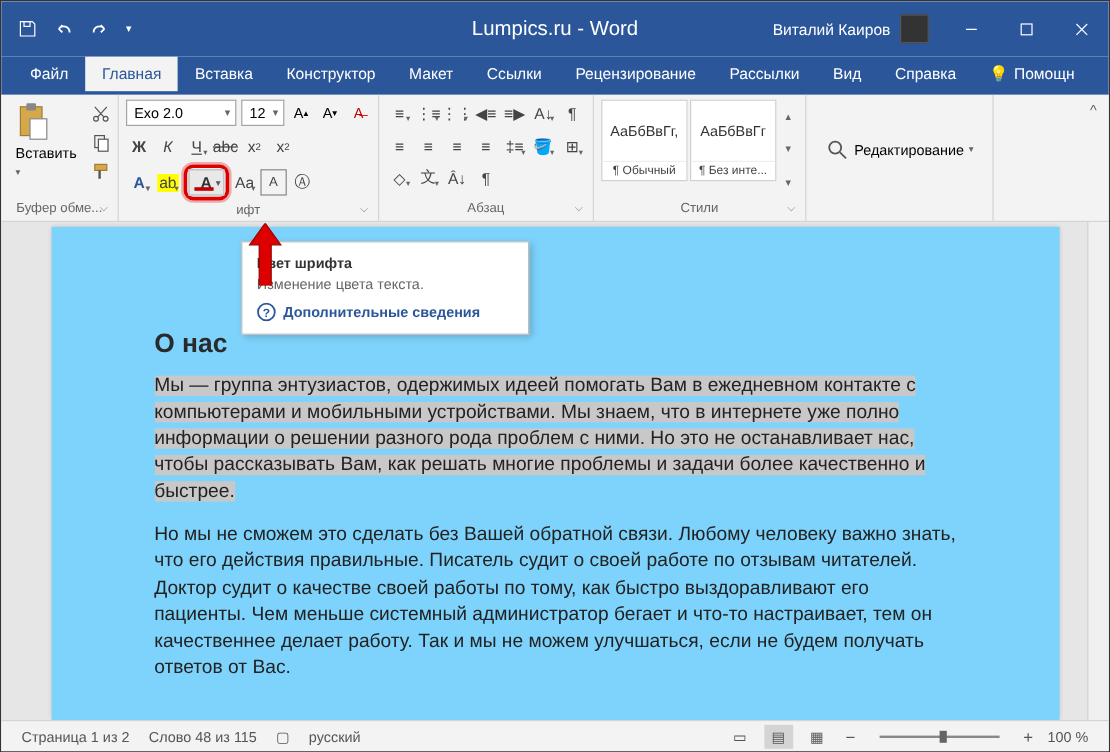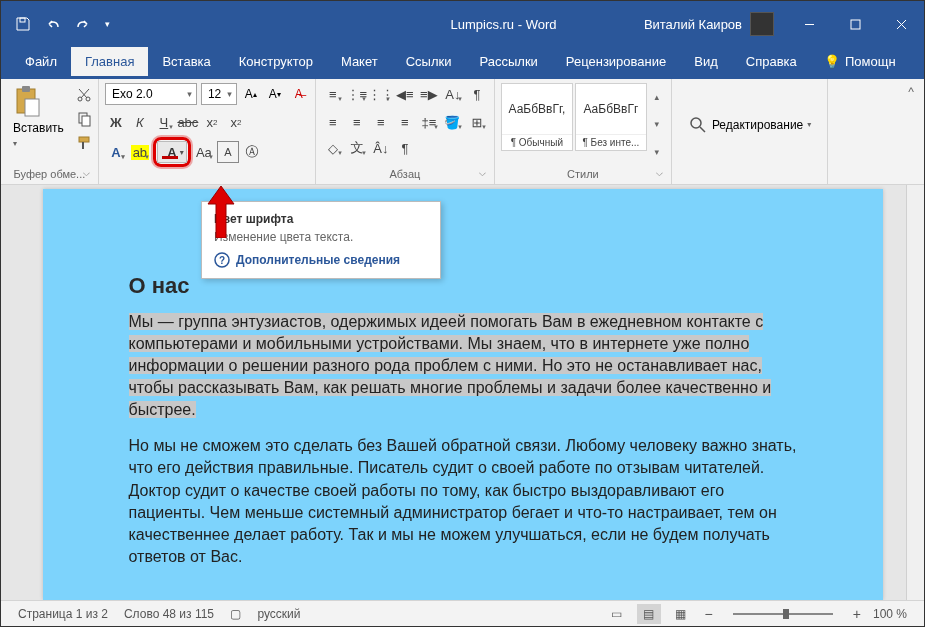--- a/index.html
+++ b/index.html
@@ -1,20 +1,20 @@
 <!DOCTYPE html>
 <html><head>
 <meta charset="utf-8">
 <style>
 * { margin: 0; padding: 0; box-sizing: border-box; font-family: 'Segoe UI', Tahoma, sans-serif; }
 body { background: #fff; width: 925px; height: 627px; overflow: hidden; position: relative; border: 1px solid #333; }
 .titlebar { height: 46px; background: #2b579a; color: #fff; display: flex; align-items: center; position: relative; }
 .qa { display: flex; align-items: center; gap: 14px; padding-left: 14px; }
 .qa svg { width: 16px; height: 16px; fill: #fff; }
-.title-center { position: absolute; left: 50%; transform: translateX(-50%); font-size: 13px; margin-left: 41px; }
+.title-center { position: absolute; left: 50%; transform: translateX(-50%); font-size: 17px; }
 .title-user { position: absolute; right: 150px; display: flex; align-items: center; gap: 8px; font-size: 13px; }
 .avatar { width: 24px; height: 24px; background: #333; border: 1px solid #555; }
 .winbtns { position: absolute; right: 0; display: flex; height: 100%; }
 .winbtns div { width: 46px; display: flex; align-items: center; justify-content: center; font-size: 13px; cursor: pointer; }
 .winbtns svg { width: 11px; height: 11px; fill: none; stroke: #fff; stroke-width: 1; }
 
 .tabs { height: 32px; background: #2b579a; display: flex; align-items: flex-start; padding-left: 10px; }
 .tab { padding: 7px 14px; font-size: 13px; color: #fff; cursor: pointer; }
 .tab.active { background: #f3f3f3; color: #2b579a; }
 .tabs-right { margin-left: auto; display: flex; }
@@ -133,22 +133,22 @@
   </div>
 </div>
 
 <div class="tabs">
   <div class="tab">Файл</div>
   <div class="tab active">Главная</div>
   <div class="tab">Вставка</div>
   <div class="tab">Конструктор</div>
   <div class="tab">Макет</div>
   <div class="tab">Ссылки</div>
+  <div class="tab">Рецензирование</div>
   <div class="tab">Рассылки</div>
-  <div class="tab">Рецензирование</div>
   <div class="tab">Вид</div>
   <div class="tab">Справка</div>
   <div class="tabs-right">
     <div class="tab">
         <span style="color:#ffd966;">💡</span>
         <span>Помощн</span>
       </div>
     <div class="tab">
         <span>👤</span>
       </div>
@@ -212,20 +212,21 @@
           <div class="fmt-btn fontcolor-btn" style="width:30px;">
             <span style="font-weight:bold;color:#333;">A</span>
             <span class="ul-red"></span>
           </div>
         </span>
         <div class="fmt-btn dd">Aa</div>
         <div class="fmt-btn" style="border:1px solid #888;font-size:11px;">A</div>
         <div class="fmt-btn">Ⓐ</div>
       </div>
     </div>
+    <div class="group-label">ифт</div>
   </div>
 
   <div class="group para">
     <div class="group-body">
       <div class="row row1">
         <div class="fmt-btn dd">≡</div>
         <div class="fmt-btn dd">⋮≡</div>
         <div class="fmt-btn dd">⋮⋮</div>
         <div class="fmt-btn">◀≡</div>
         <div class="fmt-btn">≡▶</div>

